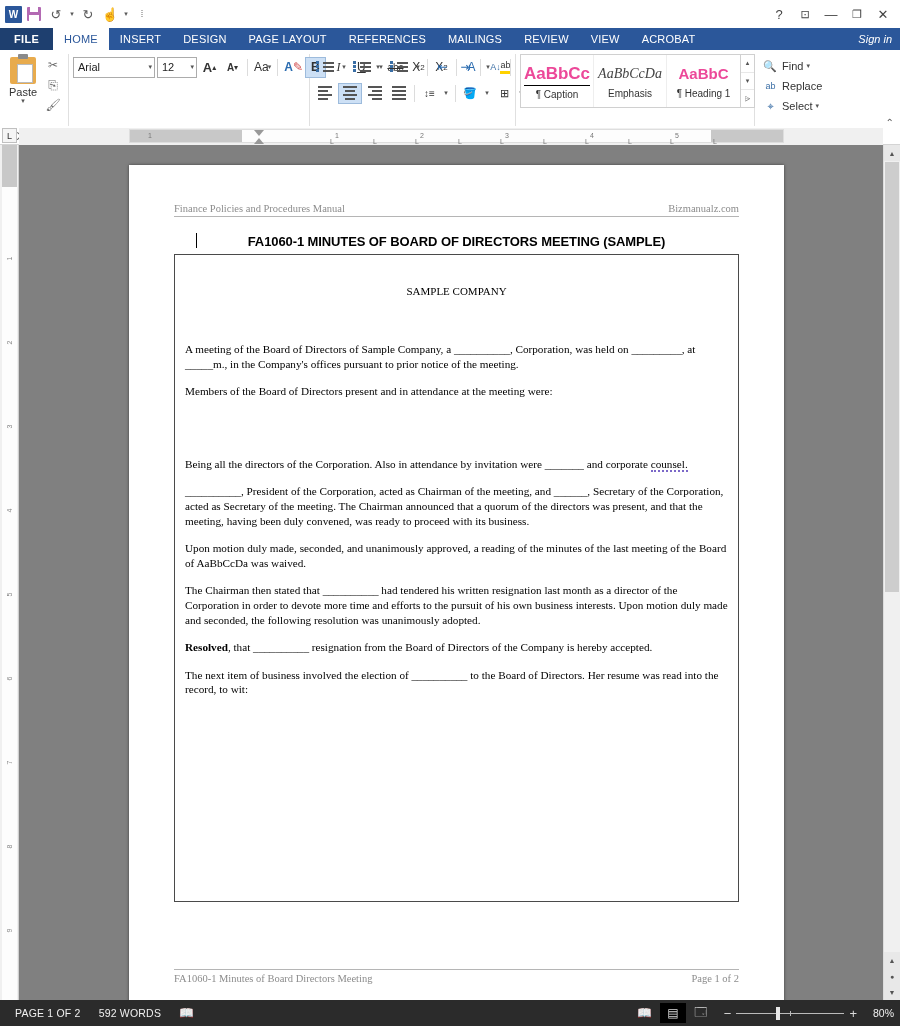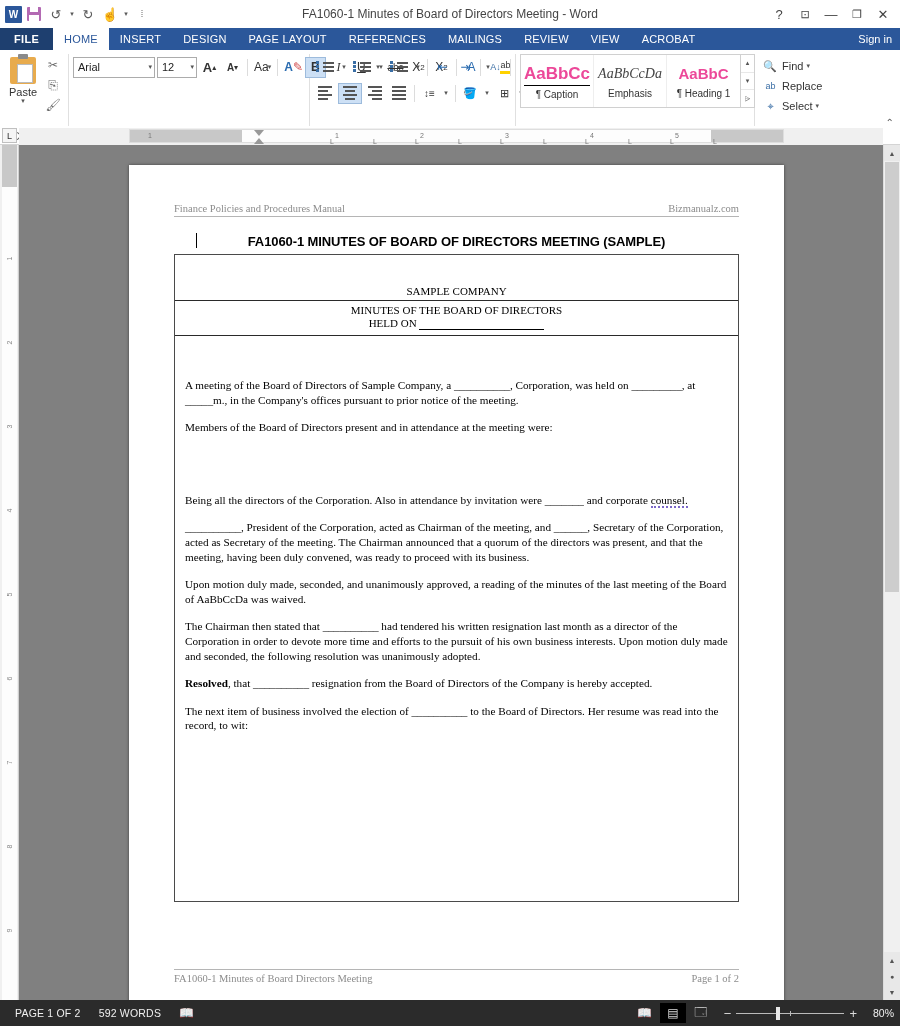--- a/index.html
+++ b/index.html
@@ -61,21 +61,21 @@
     background: #1e3f6f; color: #fff; font-size: 11px; font-weight: bold;
     padding: 0 14px; display: flex; align-items: center; letter-spacing: .3px;
   }
   .tab {
     color: #fff; font-size: 11px; padding: 0 11px; display: flex;
     align-items: center; letter-spacing: .2px;
   }
   .tab.active { background: #ffffff; color: #2b579a; }
   .signin {
     margin-left: auto; color: #fff; font-size: 11px; padding: 0 8px;
-    display: flex; align-items: center;
+    display: flex; align-items: center; font-style: italic;
   }
 
   
   .ribbon {
     height: 95px; background: #ffffff; border-bottom: 1px solid #d4d4d4;
     display: flex; position: relative;
   }
   .grp { position: relative; display: flex; flex-direction: column; height: 100%; }
   .grp-body { flex: 1; display: flex; align-items: flex-start; padding: 4px 4px 0 4px; }
   .grp-label {
@@ -325,21 +325,20 @@
         <span>↻</span>
       </div>
     <div class="qat-btn">
         <span>☝</span>
       </div>
     <div class="qat-btn" style="width:8px;font-size:7px;">▾</div>
     <div class="qat-btn" style="font-size:9px;">
         <span>⁞</span>
       </div>
   </div>
-  <div class="win-title">FA1060-1 Minutes of Board of Directors Meeting - Word</div>
   <div class="win-ctrls">
     <div>?</div>
     <div style="font-size:11px;">⊡</div>
     <div>—</div>
     <div style="font-size:11px;">❐</div>
     <div>✕</div>
   </div>
 </div>
 
 <div class="tabstrip">
@@ -653,26 +652,20 @@
         <div class="hdr">
           <span>Finance Policies and Procedures Manual</span>
           <span>Bizmanualz.com</span>
         </div>
 
         <div class="doctitle">FA1060-1 MINUTES OF BOARD OF DIRECTORS MEETING (SAMPLE)</div>
 
         <div class="outer-tbl">
           <div class="inner-pad">
             <div class="co-name">SAMPLE COMPANY</div>
-            <div class="mid-box">
-              <div>MINUTES OF THE BOARD OF DIRECTORS</div>
-              <div class="l2">
-                <span>HELD ON </span><span class="blank-u" style="width:125px;">&nbsp;</span>
-              </div>
-            </div>
 
             <div class="body-txt">
               <p style="margin-top:42px;">A meeting of the Board of Directors of Sample Company, a __________, Corporation, was held on _________, at _____m., in the Company's offices pursuant to prior notice of the meeting.</p>
               <p>Members of the Board of Directors present and in attendance at the meeting were:</p>
               <div class="gap-block"></div>
               <p class="tight">Being all the directors of the Corporation.  Also in attendance by invitation were _______ and corporate <span class="sq">counsel.</span></p>
               <p>__________, President of the Corporation, acted as Chairman of the meeting, and ______, Secretary of the Corporation, acted as Secretary of the meeting.  The Chairman announced that a quorum of the directors was present, and that the meeting, having been duly convened, was ready to proceed with its business.</p>
               <p>Upon motion duly made, seconded, and unanimously approved, a reading of the minutes of the last meeting of the Board of AaBbCcDa was waived.</p>
               <p>The Chairman then stated that __________ had tendered his written resignation last month as a director of the Corporation in order to devote more time and efforts to the pursuit of his own business interests.  Upon motion duly made and seconded, the following resolution was unanimously adopted.</p>
               <p><span class="bld">Resolved</span><span>, that __________ resignation from the Board of Directors of the Company is hereby accepted.</span></p>

